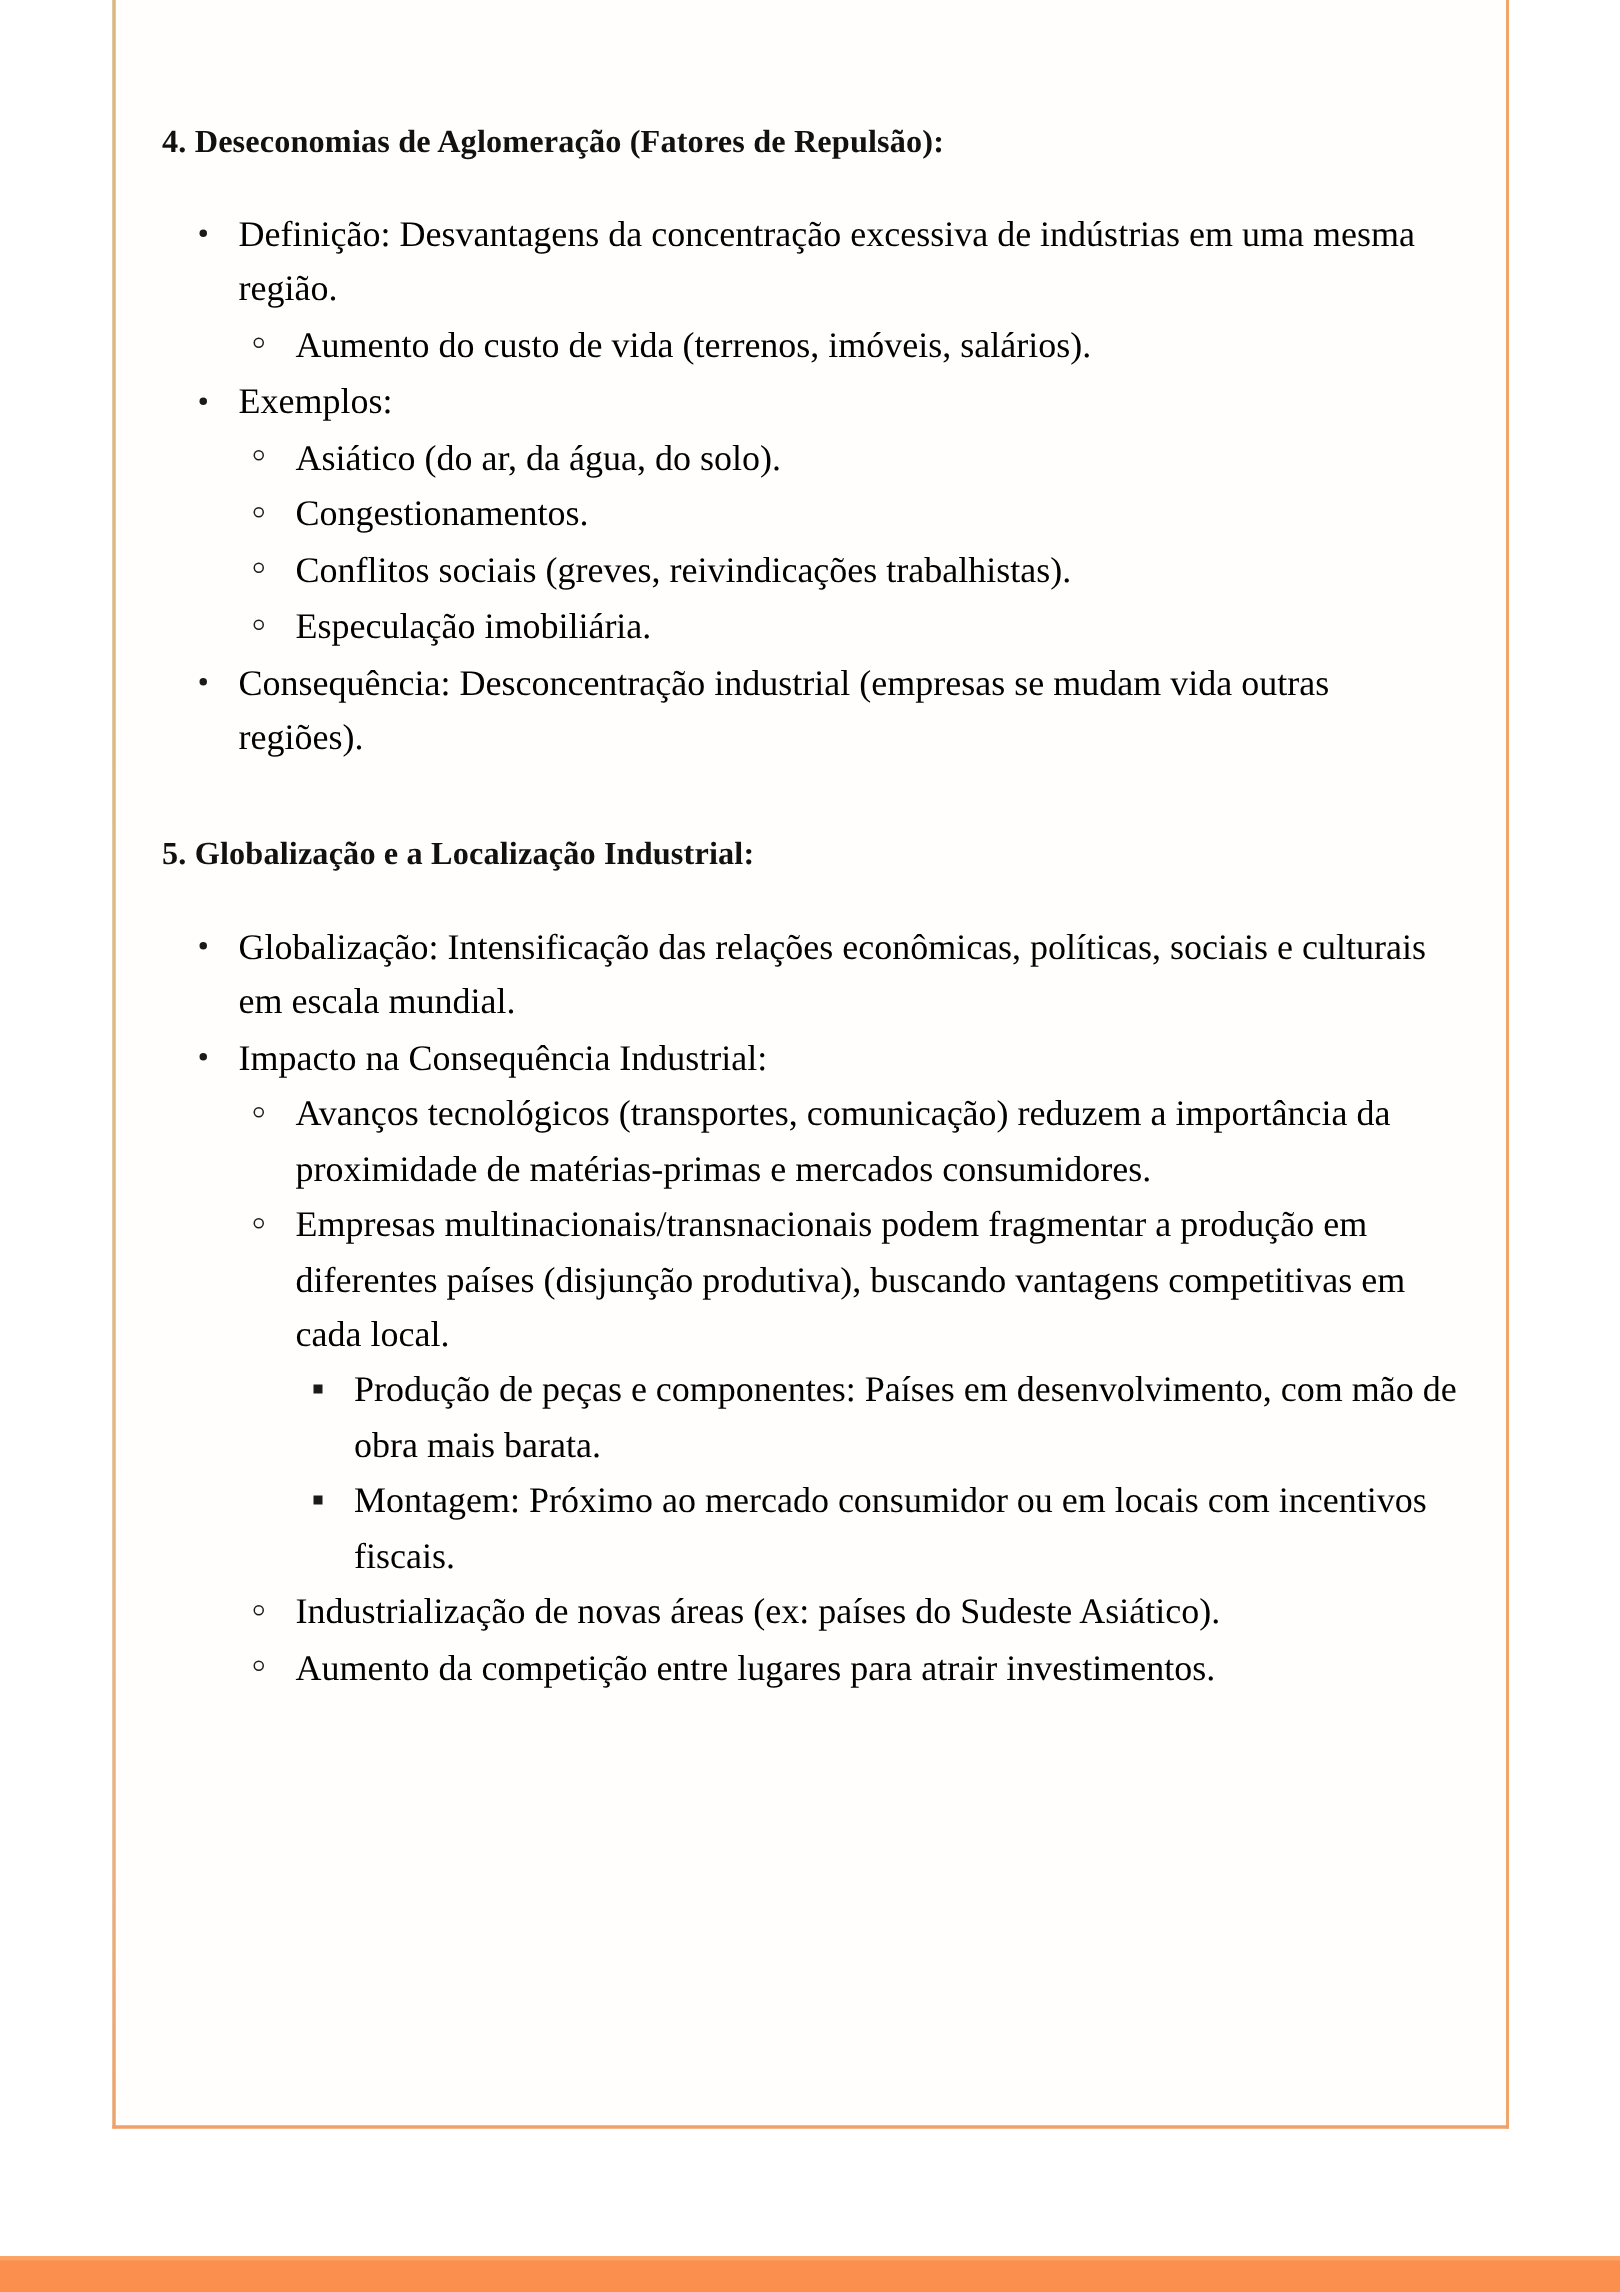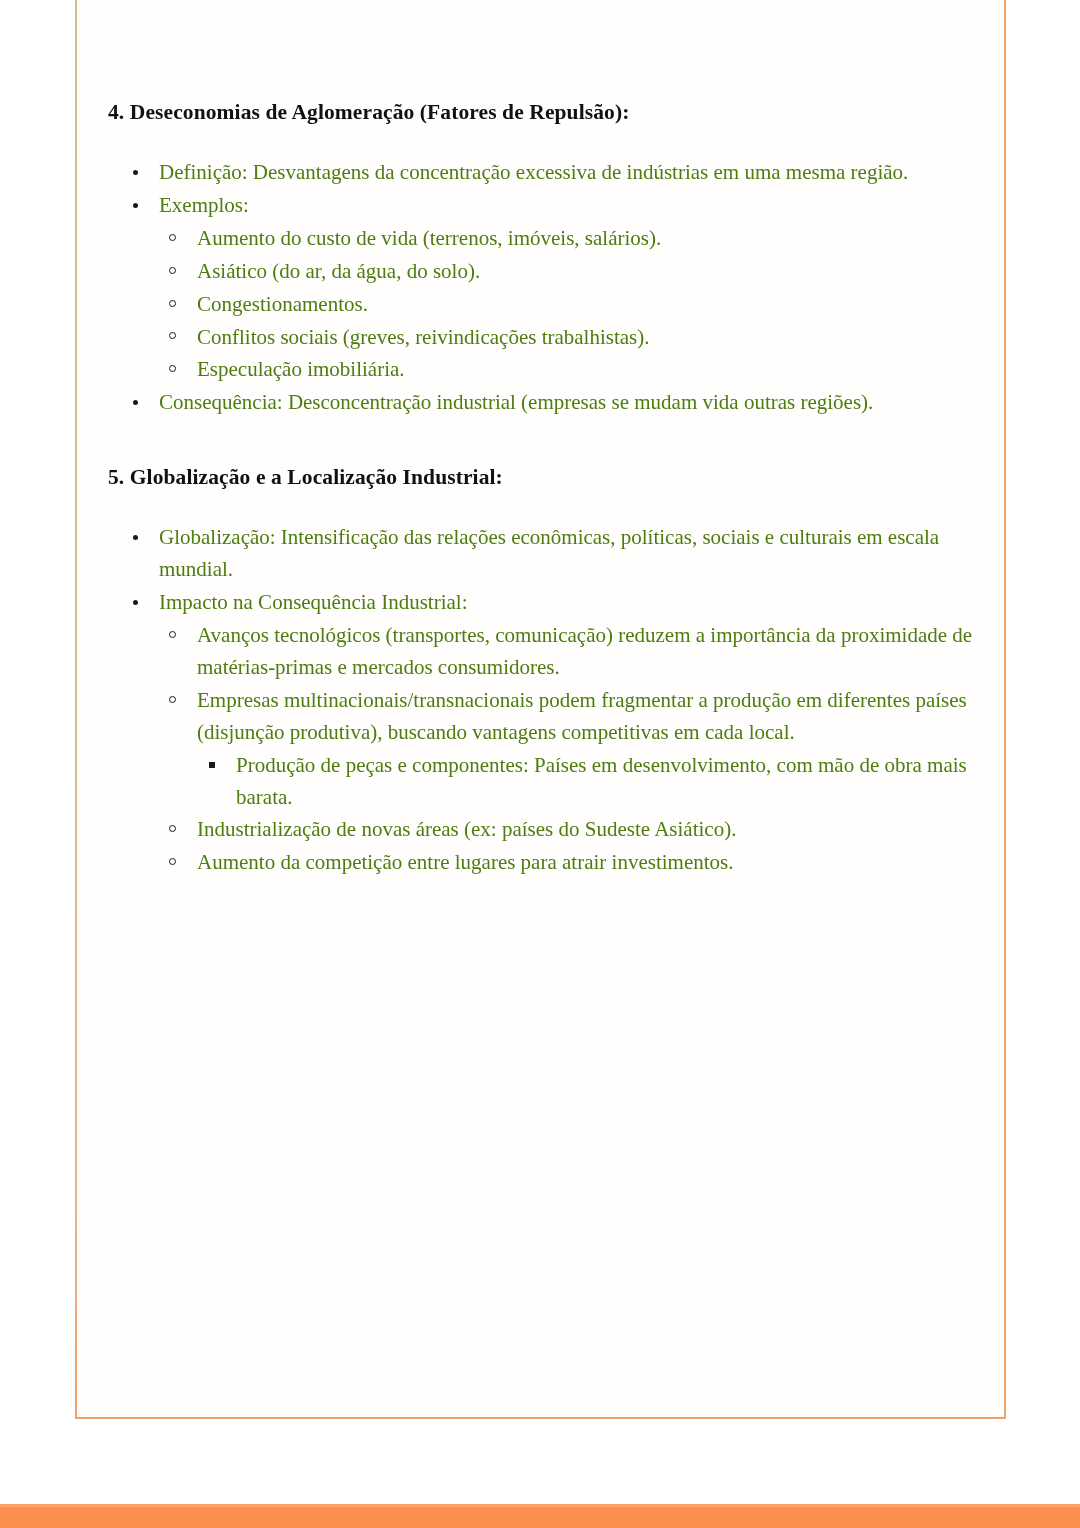--- a/index.html
+++ b/index.html
@@ -74,21 +74,21 @@
     top: 1504px;
     width: 1080px;
     height: 3px;
     background: #fca365;
   }
 
   
   #content {
     position: absolute;
     left: 108px;
-    top: 98px;
+    top: 80px;
     width: 866px;
   }
 
   h2.section-heading {
     font-size: 21.5px;
     font-weight: bold;
     letter-spacing: 0.1px;
     margin: 0;
     padding: 0;
     line-height: 1.35;
@@ -102,23 +102,23 @@
   }
 
   ul.lvl1 {
     list-style: none;
     margin: 0;
     padding: 0;
   }
 
   li.item {
     position: relative;
-    font-size: 21px;
+    font-size: 24px;
     line-height: 1.52;
-    color: #4d7c0f;
+    color: #000000;
     margin: 0 0 1px 0;
   }
 
   
   li.l1 {
     padding-left: 34px;
     margin-left: 17px;
   }
   li.l1 > .bullet {
     position: absolute;
@@ -176,27 +176,27 @@
 <div id="content">
 
   <div class="heading-block">
     <h2 class="section-heading">4. Deseconomias de Aglomeração (Fatores de Repulsão):</h2>
   </div>
   <ul class="lvl1">
     <li class="item l1">
         <span class="bullet"></span>
         <span class="txt">Definição: Desvantagens da concentração excessiva de indústrias em uma mesma região.</span>
       </li>
+    <li class="item l2">
+        <span class="bullet"></span>
+        <span class="txt">Aumento do custo de vida (terrenos, imóveis, salários).</span>
+      </li>
     <li class="item l1">
         <span class="bullet"></span>
         <span class="txt">Exemplos:</span>
-      </li>
-    <li class="item l2">
-        <span class="bullet"></span>
-        <span class="txt">Aumento do custo de vida (terrenos, imóveis, salários).</span>
       </li>
     <li class="item l2">
         <span class="bullet"></span>
         <span class="txt">Asiático (do ar, da água, do solo).</span>
       </li>
     <li class="item l2">
         <span class="bullet"></span>
         <span class="txt">Congestionamentos.</span>
       </li>
     <li class="item l2">
@@ -230,20 +230,24 @@
         <span class="txt">Avanços tecnológicos (transportes, comunicação) reduzem a importância da proximidade de matérias-primas e mercados consumidores.</span>
       </li>
     <li class="item l2">
         <span class="bullet"></span>
         <span class="txt">Empresas multinacionais/transnacionais podem fragmentar a produção em diferentes países (disjunção produtiva), buscando vantagens competitivas em cada local.</span>
       </li>
     <li class="item l3">
         <span class="bullet"></span>
         <span class="txt">Produção de peças e componentes: Países em desenvolvimento, com mão de obra mais barata.</span>
       </li>
+    <li class="item l3">
+        <span class="bullet"></span>
+        <span class="txt">Montagem: Próximo ao mercado consumidor ou em locais com incentivos fiscais.</span>
+      </li>
     <li class="item l2">
         <span class="bullet"></span>
         <span class="txt">Industrialização de novas áreas (ex: países do Sudeste Asiático).</span>
       </li>
     <li class="item l2">
         <span class="bullet"></span>
         <span class="txt">Aumento da competição entre lugares para atrair investimentos.</span>
       </li>
   </ul>
 

